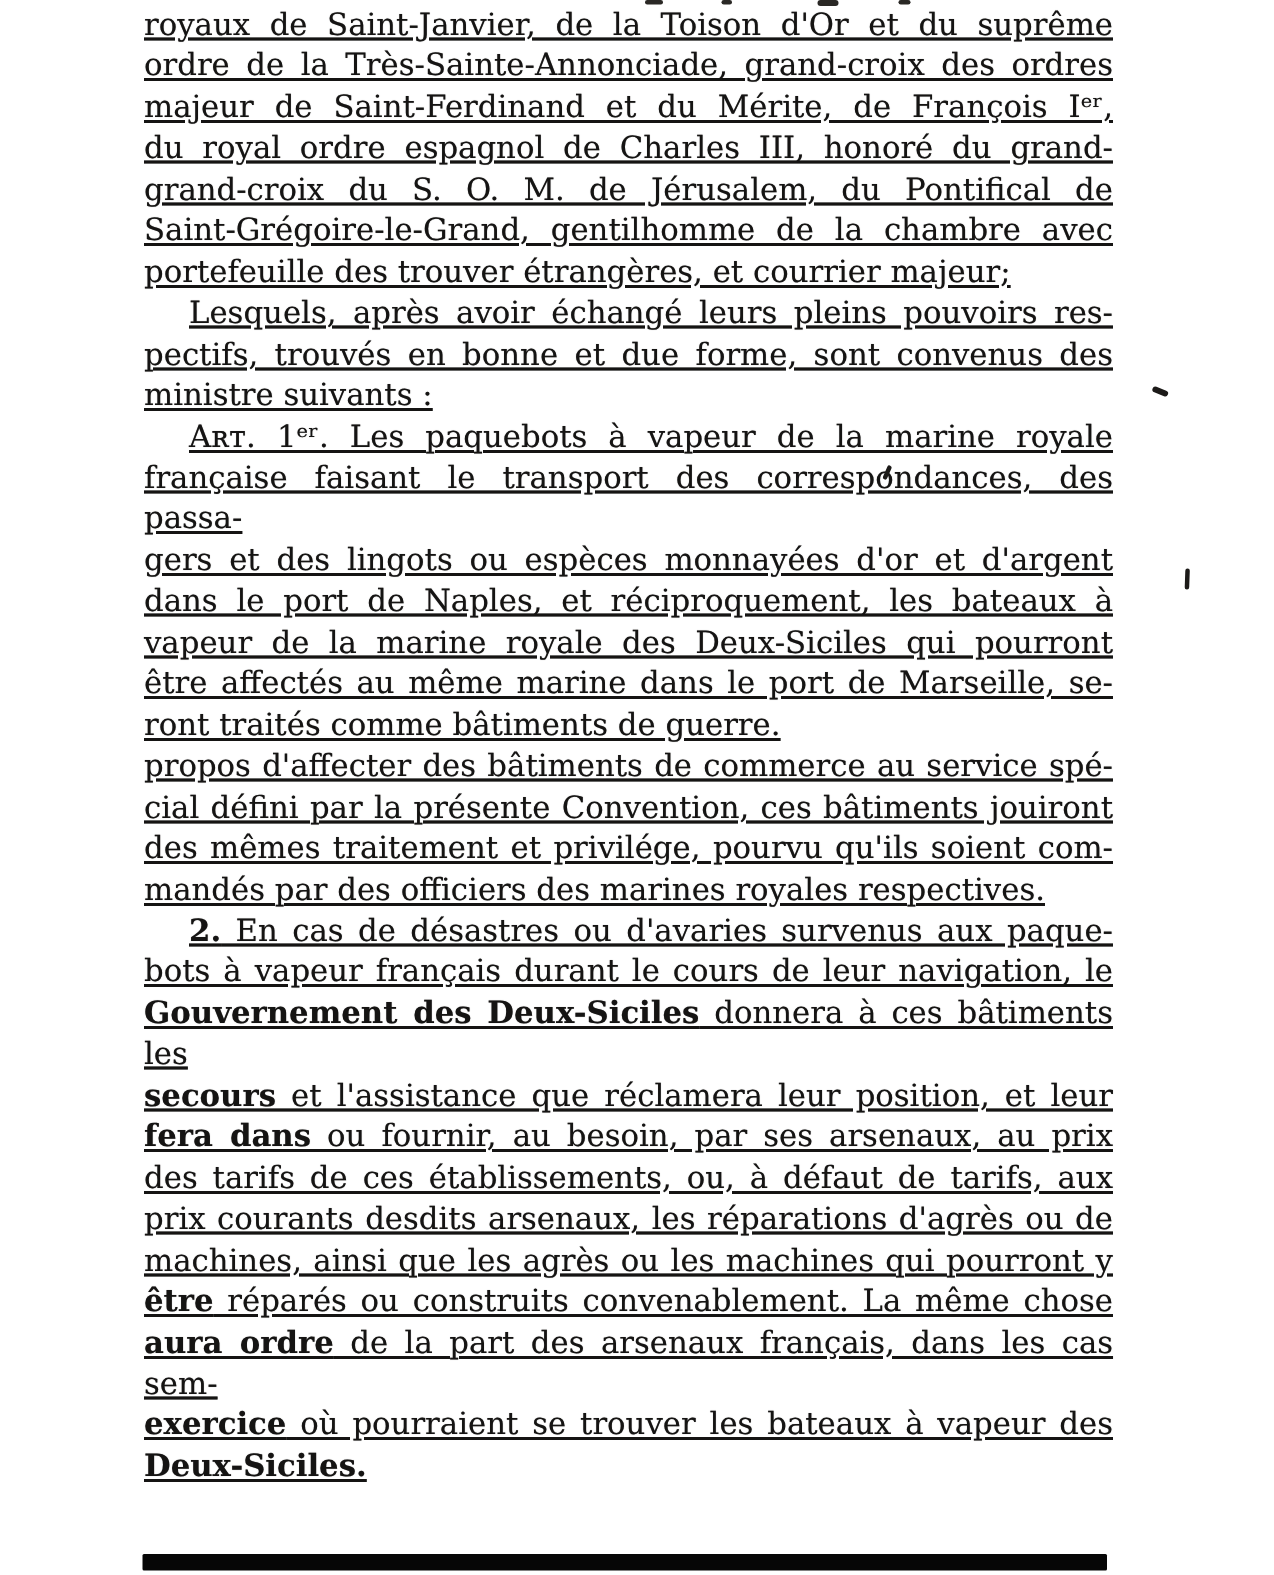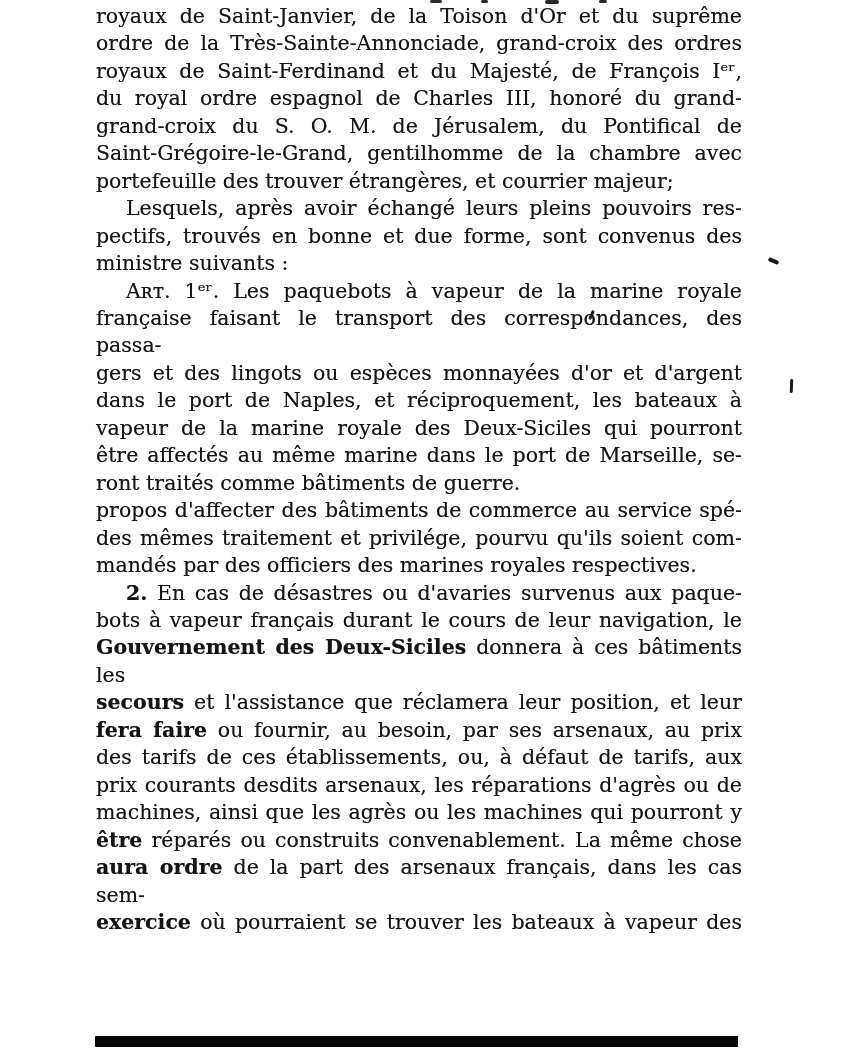--- a/index.html
+++ b/index.html
@@ -18,21 +18,21 @@
   #text-column {
     position: absolute;
     left: 96px;
     top: 3px;
     width: 646px;
     color: #151413;
     font-size: 20.5px;
     line-height: 27.45px;
     text-shadow: 0 0 0.5px rgba(20, 18, 16, 0.55);
   }
-  .para { margin: 0; padding: 0; }
+  .para { margin: 0; padding: 0; text-decoration: underline; }
   .line {
     text-align: justify;
     text-align-last: justify;
     white-space: normal;
   }
   .line.para-end { text-align-last: left; }
   .line.para-first { text-indent: 30px; }
   .line b { font-weight: bold; }
   .artifact {
     position: absolute;
@@ -40,21 +40,21 @@
   }
 </style>
 </head>
 <body>
 
 <div id="page">
   <div id="text-column">
       <div class="para">
         <div class="line">royaux de Saint-Janvier, de la Toison d'Or et du suprême</div>
         <div class="line">ordre de la Très-Sainte-Annonciade, grand-croix des ordres</div>
-        <div class="line">royaux de Saint-Ferdinand et du Majesté, de François Iᵉʳ,</div>
+        <div class="line">majeur de Saint-Ferdinand et du Mérite, de François Iᵉʳ,</div>
         <div class="line">du royal ordre espagnol de Charles III, honoré du grand-</div>
         <div class="line">grand-croix du S. O. M. de Jérusalem, du Pontifical de</div>
         <div class="line">Saint-Grégoire-le-Grand, gentilhomme de la chambre avec</div>
         <div class="line para-end">portefeuille des trouver étrangères, et courrier majeur;</div>
       </div>
       <div class="para">
         <div class="line para-first">Lesquels, après avoir échangé leurs pleins pouvoirs res-</div>
         <div class="line">pectifs, trouvés en bonne et due forme, sont convenus des</div>
         <div class="line para-end">ministre suivants :</div>
       </div>
@@ -62,35 +62,37 @@
         <div class="line para-first">Aʀᴛ. 1ᵉʳ. Les paquebots à vapeur de la marine royale</div>
         <div class="line">française faisant le transport des correspondances, des passa-</div>
         <div class="line">gers et des lingots ou espèces monnayées d'or et d'argent</div>
         <div class="line">dans le port de Naples, et réciproquement, les bateaux à</div>
         <div class="line">vapeur de la marine royale des Deux-Siciles qui pourront</div>
         <div class="line">être affectés au même marine dans le port de Marseille, se-</div>
         <div class="line para-end">ront traités comme bâtiments de guerre.</div>
       </div>
       <div class="para">
         <div class="line">propos d'affecter des bâtiments de commerce au service spé-</div>
+        <div class="line">cial défini par la présente Convention, ces bâtiments jouiront</div>
         <div class="line">des mêmes traitement et privilége, pourvu qu'ils soient com-</div>
         <div class="line para-end">mandés par des officiers des marines royales respectives.</div>
       </div>
       <div class="para">
         <div class="line para-first"><b>2.</b> En cas de désastres ou d'avaries survenus aux paque-</div>
         <div class="line">bots à vapeur français durant le cours de leur navigation, le</div>
         <div class="line"><b>Gouvernement des Deux-Siciles</b> donnera à ces bâtiments les</div>
         <div class="line"><b>secours</b> et l'assistance que réclamera leur position, et leur</div>
-        <div class="line"><b>fera faire</b> ou fournir, au besoin, par ses arsenaux, au prix</div>
+        <div class="line"><b>fera dans</b> ou fournir, au besoin, par ses arsenaux, au prix</div>
         <div class="line">des tarifs de ces établissements, ou, à défaut de tarifs, aux</div>
         <div class="line">prix courants desdits arsenaux, les réparations d'agrès ou de</div>
         <div class="line">machines, ainsi que les agrès ou les machines qui pourront y</div>
         <div class="line"><b>être</b> réparés ou construits convenablement. La même chose</div>
         <div class="line"><b>aura ordre</b> de la part des arsenaux français, dans les cas sem-</div>
         <div class="line"><b>exercice</b> où pourraient se trouver les bateaux à vapeur des</div>
+        <div class="line para-end"><b>Deux-Siciles.</b></div>
       </div>
     </div>
   <div id="artifact-layer">
       <div class="artifact" style="left: 430px; top: 0px; width: 12px; height: 3px; background: rgb(42, 40, 37); border-radius: 2px;"></div>
       <div class="artifact" style="left: 481px; top: 0px; width: 7px; height: 3px; background: rgb(42, 40, 37); border-radius: 2px;"></div>
       <div class="artifact" style="left: 545px; top: 0px; width: 14px; height: 4px; background: rgb(42, 40, 37); border-radius: 2px;"></div>
       <div class="artifact" style="left: 599px; top: 0px; width: 8px; height: 3px; background: rgb(42, 40, 37); border-radius: 2px;"></div>
       <div class="artifact" style="left: 768px; top: 259px; width: 11px; height: 4px; background: rgb(28, 26, 24); border-radius: 2px; transform: rotate(22deg);"></div>
       <div class="artifact" style="left: 590px; top: 310px; width: 3px; height: 10px; background: rgb(28, 26, 24); border-radius: 2px; transform: rotate(24deg);"></div>
       <div class="artifact" style="left: 790px; top: 379px; width: 3px; height: 14px; background: rgb(28, 26, 24); border-radius: 2px; transform: rotate(2deg);"></div>

